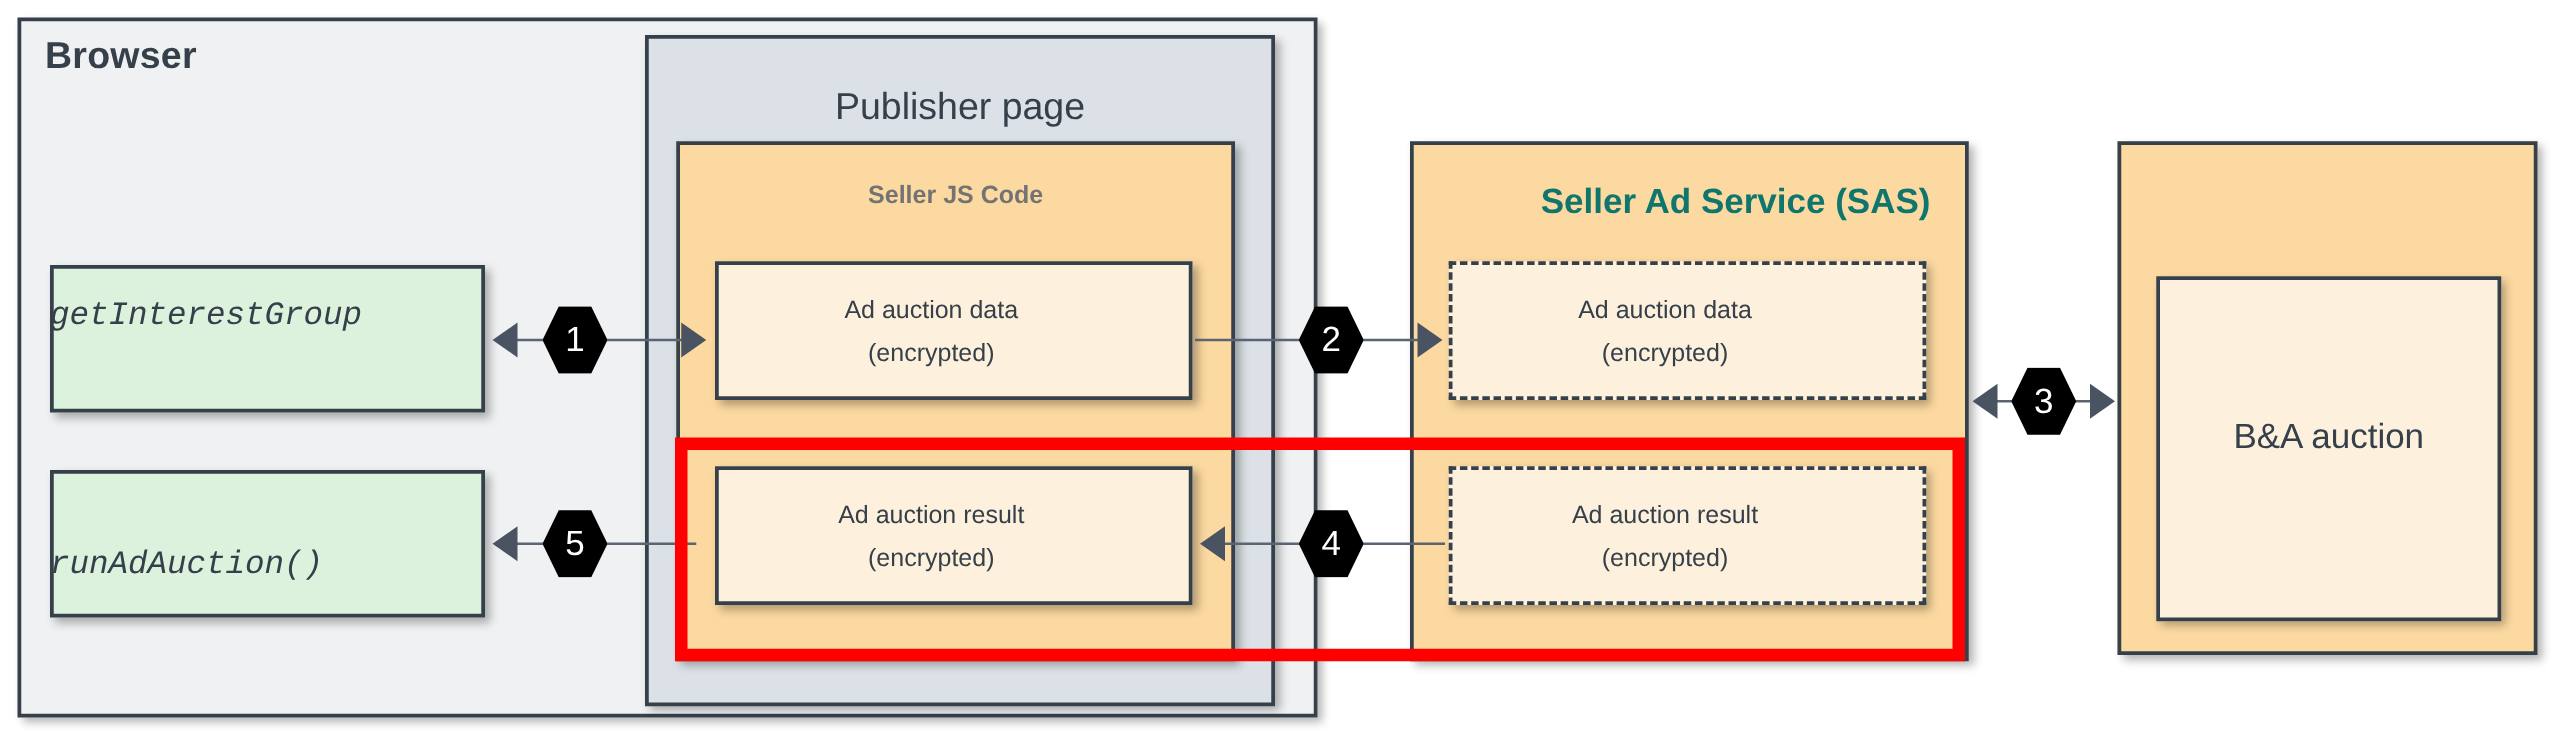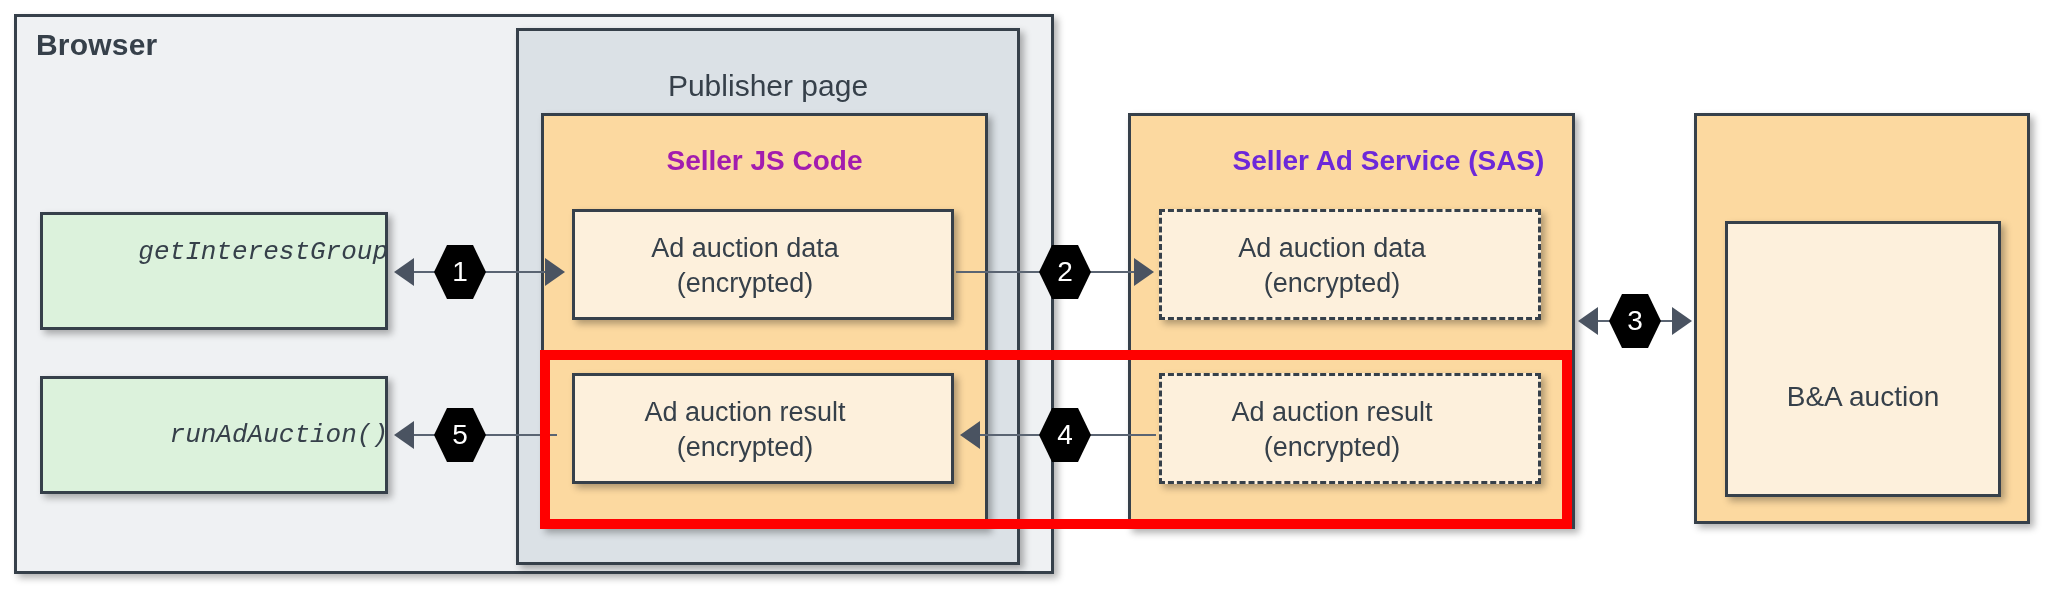--- a/index.html
+++ b/index.html
@@ -67,42 +67,42 @@
     width: 447px;
     height: 416px;
     background: #fcd9a0;
   }
   #sellerjs-title {
     position: absolute;
     left: 541px;
     top: 145px;
     width: 447px;
     text-align: center;
-    font-size: 28px;
+    font-size: 20px;
     font-weight: bold;
-    color: #a21caf;
+    color: #737373;
   }
 
   
   #sas-box {
     left: 1128px;
     top: 113px;
     width: 447px;
     height: 416px;
     background: #fcd9a0;
   }
   #sas-title {
     position: absolute;
     left: 1128px;
     top: 145px;
     width: 521px;
     text-align: center;
     font-size: 28px;
     font-weight: bold;
-    color: #6d28d9;
+    color: #0f766e;
   }
 
   
   #sfe-box {
     left: 1694px;
     top: 113px;
     width: 336px;
     height: 411px;
     background: #fcd9a0;
   }
@@ -124,66 +124,65 @@
     background: #fdf0dc;
   }
   #sfe-inner-label {
     position: absolute;
     left: 1725px;
     top: 333px;
     width: 276px;
     text-align: center;
     font-size: 28px;
     color: #36404a;
-    margin-top: 48px;
   }
 
   
   .api-box {
     background: #dcf2dc;
     width: 348px;
     height: 118px;
     left: 40px;
   }
   #api-getigad { top: 212px; }
   #api-runad   { top: 376px; }
 
   .api-label {
     position: absolute;
     left: 40px;
     width: 348px;
-    text-align: right;
+    text-align: left;
     font-family: "Liberation Mono", "DejaVu Sans Mono", monospace;
     font-style: italic;
     font-size: 26px;
     line-height: 34px;
     color: #36404a;
   }
   #api-getigad-label { top: 235px; }
-  #api-runad-label   { top: 418px; }
+  #api-runad-label   { top: 434px; }
 
   
   .data-box {
     background: #fdf0dc;
     width: 382px;
     height: 111px;
   }
   .data-box.dashed {
     border: 3px dashed #36404a;
   }
   #js-data    { left: 572px;  top: 209px; }
   #js-result  { left: 572px;  top: 373px; }
   #sas-data   { left: 1159px; top: 209px; }
   #sas-result { left: 1159px; top: 373px; }
 
   .data-label {
     position: absolute;
     width: 346px;
     text-align: center;
-    font-size: 27px;
+    font-size: 20px;
     line-height: 35px;
     color: #36404a;
   }
   .data-label .it { display: block; }
   #js-data-label    { left: 572px;  top: 231px; }
   #js-result-label  { left: 572px;  top: 395px; }
   #sas-data-label   { left: 1159px; top: 231px; }
   #sas-result-label { left: 1159px; top: 395px; }
 
   

